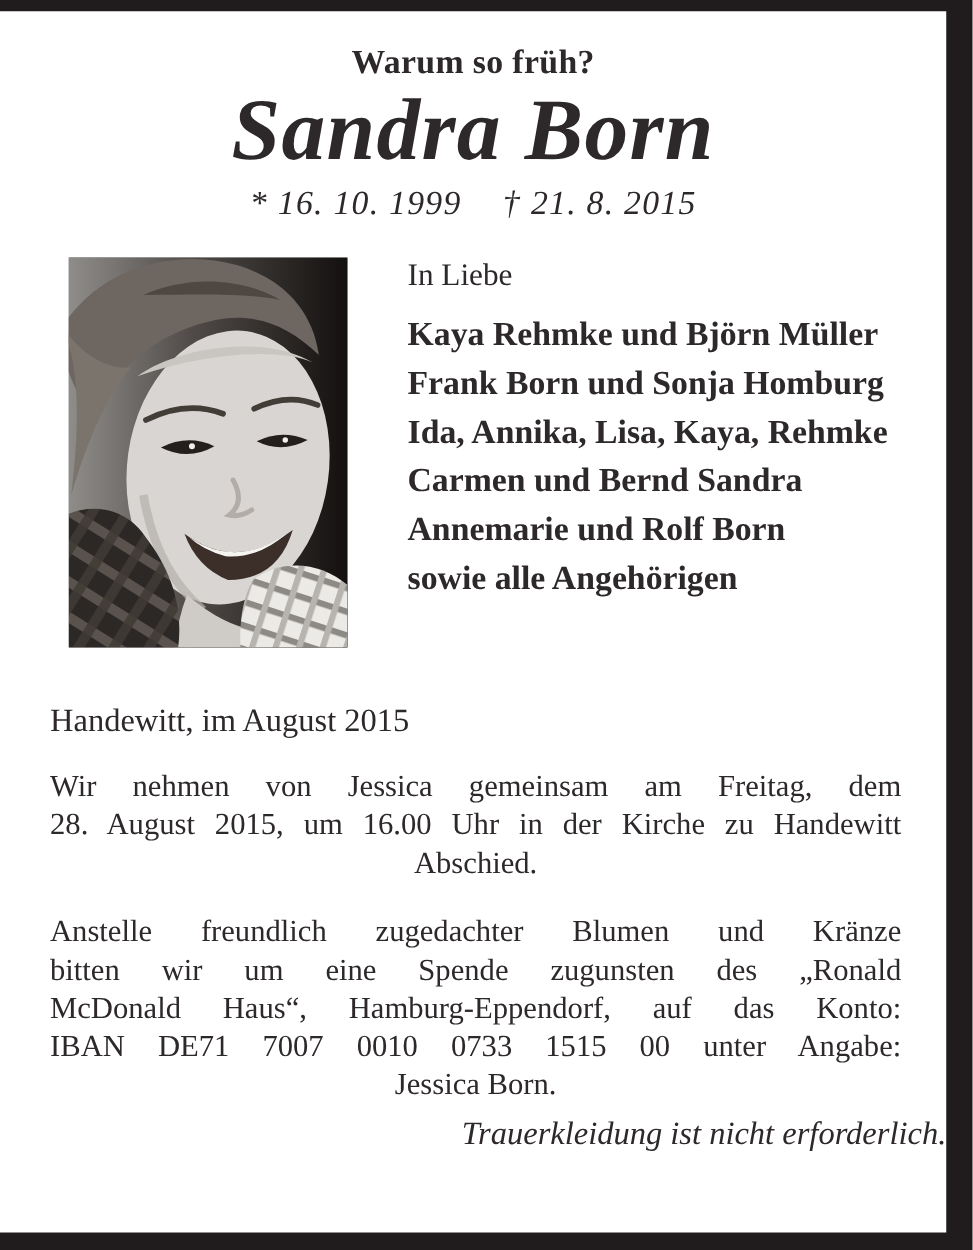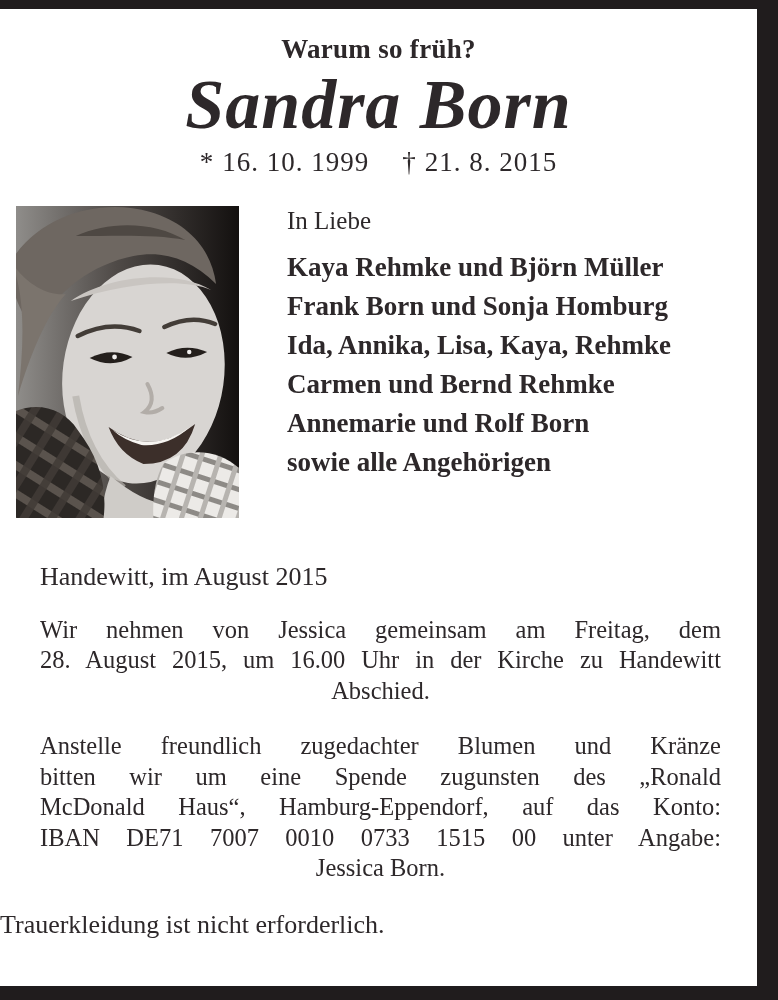--- a/index.html
+++ b/index.html
@@ -19,35 +19,35 @@
     padding-top:25px;text-align:center;
     font-size:27px;font-weight:700;letter-spacing:.3px;
   }
   .name{
     margin:0;margin-top:2px;text-align:center;
     font-size:70px;font-style:italic;font-weight:600;
     line-height:1.08;letter-spacing:1px;
   }
   .dates{
     margin-top:4px;display:flex;justify-content:center;gap:33px;
-    font-size:27px;letter-spacing:1px;
+    font-size:27px;letter-spacing:1px;font-style:italic;
   }
   .dates .sym{margin-right:8px;}
-  .middle{display:flex;margin-top:28px;padding-left:16px;gap:48px;}
+  .middle{display:flex;margin-top:28px;padding-left:55px;gap:48px;}
   .photo{width:223px;height:312px;flex:0 0 auto;background:#444;}
   .photo svg{display:block;}
   .mourners-block{padding-top:1px;}
   .inliebe{font-size:25px;margin-bottom:13px;}
   .mourners .line{font-size:27px;font-weight:700;line-height:39px;white-space:nowrap;}
   .dateline{margin:44px 0 0 40px;font-size:26px;}
   .para{margin:23px 36px 0 40px;font-size:24.5px;line-height:30.5px;}
   .para + .para{margin-top:25px;}
   .para .line{text-align:center;}
   .para .line.just{text-align:justify;text-align-last:justify;}
-  .closing{margin-top:26px;text-align:left;font-size:26px;}
+  .closing{margin-top:8px;text-align:right;font-size:26px;font-style:italic;}
 </style>
 </head>
 <body>
 
 <div class="card">
 
   <div class="epigraph">Warum so früh?</div>
 
   <h1 class="name">Sandra Born</h1>
 
@@ -112,21 +112,21 @@
         <path d="M148,258 C172,240 203,244 224,262 L224,312 L138,312 C137,290 140,272 148,258 Z" fill="url(#plaidL)"></path>
       </svg>
     </div>
 
     <div class="mourners-block">
       <div class="inliebe">In Liebe</div>
       <div class="mourners">
           <div class="line">Kaya Rehmke und Björn Müller</div>
           <div class="line">Frank Born und Sonja Homburg</div>
           <div class="line">Ida, Annika, Lisa, Kaya, Rehmke</div>
-          <div class="line">Carmen und Bernd Rehmke</div>
+          <div class="line">Carmen und Bernd Sandra</div>
           <div class="line">Annemarie und Rolf Born</div>
           <div class="line">sowie alle Angehörigen</div>
         </div>
     </div>
 
   </div>
 
   <div class="dateline">Handewitt, im August 2015</div>
 
   <div class="para">

